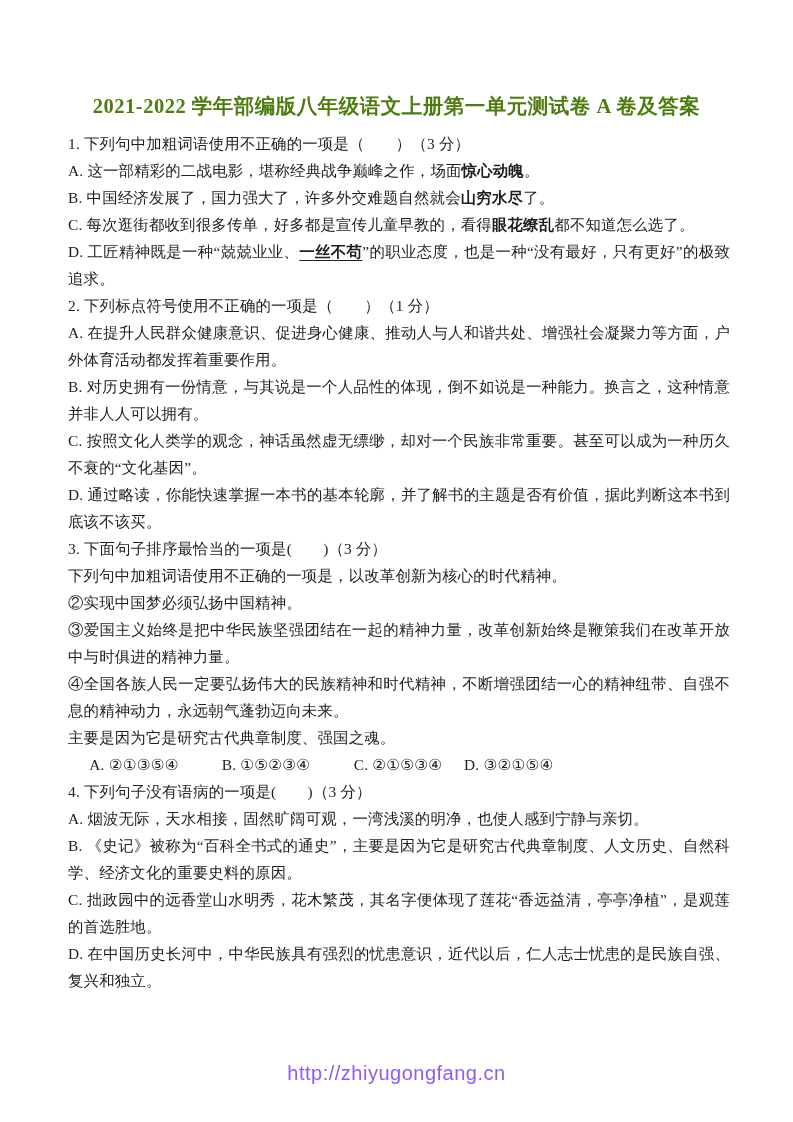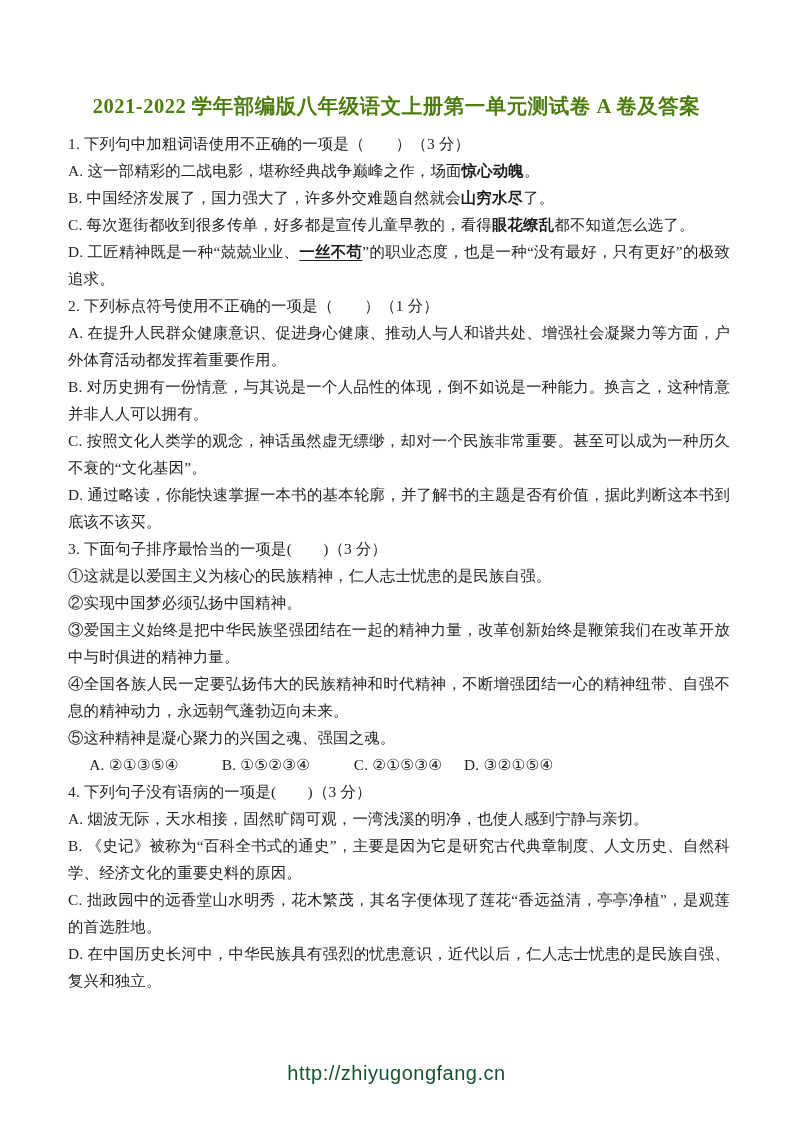--- a/index.html
+++ b/index.html
@@ -47,21 +47,21 @@
   .choices .choice:last-child { width: auto; }
   .footer {
     position: absolute;
     left: 0;
     right: 0;
     top: 1062px;
     text-align: center;
     font-family: "Liberation Sans", "DejaVu Sans", sans-serif;
     font-size: 20px;
     letter-spacing: 0.5px;
-    color: #14532d;
+    color: #8b5cf6;
   }
 </style>
 </head>
 <body>
 
 <div class="page">
 
   <h1 class="title">2021-2022 学年部编版八年级语文上册第一单元测试卷 A 卷及答案</h1>
 
   <div class="content">
@@ -73,25 +73,25 @@
     <p class="line"><span>C. 每次逛街都收到很多传单，好多都是宣传儿童早教的，看得</span><b class="term">眼花缭乱</b><span>都不知道怎么选了。</span></p>
     <p class="line"><span>D. 工匠精神既是一种“兢兢业业、</span><b class="term u">一丝不苟</b><span>”的职业态度，也是一种“没有最好，只有更好”的极致追求。</span></p>
 
     <p class="line">2. 下列标点符号使用不正确的一项是（　　）（1 分）</p>
     <p class="line">A. 在提升人民群众健康意识、促进身心健康、推动人与人和谐共处、增强社会凝聚力等方面，户外体育活动都发挥着重要作用。</p>
     <p class="line">B. 对历史拥有一份情意，与其说是一个人品性的体现，倒不如说是一种能力。换言之，这种情意并非人人可以拥有。</p>
     <p class="line">C. 按照文化人类学的观念，神话虽然虚无缥缈，却对一个民族非常重要。甚至可以成为一种历久不衰的“文化基因”。</p>
     <p class="line">D. 通过略读，你能快速掌握一本书的基本轮廓，并了解书的主题是否有价值，据此判断这本书到底该不该买。</p>
 
     <p class="line">3. 下面句子排序最恰当的一项是(　　)（3 分）</p>
-    <p class="line">①这就是以爱国主义为核心的民族精神，仁人志士忧患的是民族自强。</p>
+    <p class="line">下列句中加粗词语使用不正确的一项是，以改革创新为核心的时代精神。</p>
     <p class="line">②实现中国梦必须弘扬中国精神。</p>
     <p class="line">③爱国主义始终是把中华民族坚强团结在一起的精神力量，改革创新始终是鞭策我们在改革开放中与时俱进的精神力量。</p>
     <p class="line">④全国各族人民一定要弘扬伟大的民族精神和时代精神，不断增强团结一心的精神纽带、自强不息的精神动力，永远朝气蓬勃迈向未来。</p>
-    <p class="line">⑤这种精神是凝心聚力的兴国之魂、强国之魂。</p>
+    <p class="line">主要是因为它是研究古代典章制度、强国之魂。</p>
     <p class="line choices">
       <span class="choice">A. ②①③⑤④</span>
       <span class="choice">B. ①⑤②③④</span>
       <span class="choice">C. ②①⑤③④</span>
       <span class="choice">D. ③②①⑤④</span>
     </p>
 
     <p class="line">4. 下列句子没有语病的一项是(　　)（3 分）</p>
     <p class="line">A. 烟波无际，天水相接，固然旷阔可观，一湾浅溪的明净，也使人感到宁静与亲切。</p>
     <p class="line">B. 《史记》被称为“百科全书式的通史”，主要是因为它是研究古代典章制度、人文历史、自然科学、经济文化的重要史料的原因。</p>

